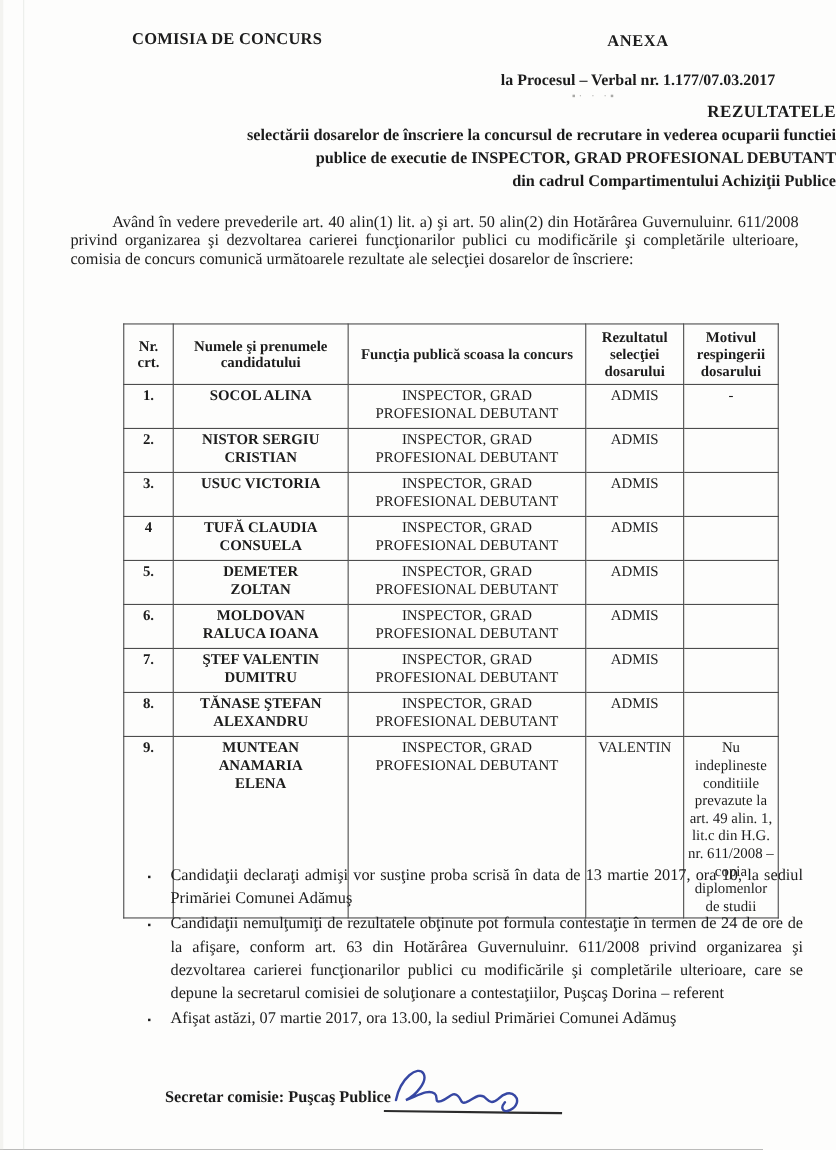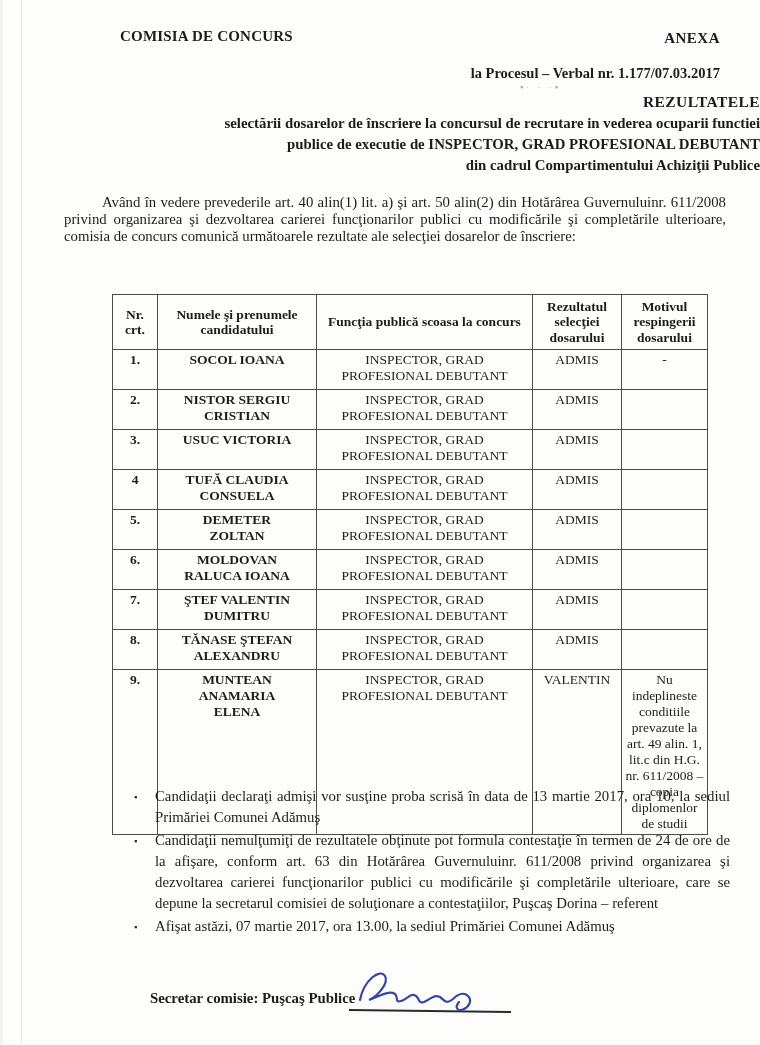--- a/index.html
+++ b/index.html
@@ -6,21 +6,21 @@
   .page{
     position:relative;width:760px;height:1045px;margin:0 auto;
     background:#fdfdfc;color:#1c1c1c;overflow:hidden;
     font-family:"Liberation Serif","DejaVu Serif",serif;
     padding-left:44px;
   }
   .fold-line{position:absolute;left:21px;top:0;width:1px;height:1045px;background:#eceeea;}
   .edge-shade{position:absolute;left:0;top:0;width:3px;height:1045px;background:#f3f3f0;}
 
   .hdr-left{position:absolute;left:120px;top:28px;font-size:15px;font-weight:bold;letter-spacing:.2px;}
-  .hdr-right{position:absolute;left:440px;top:30px;width:280px;text-align:right;font-weight:bold;}
+  .hdr-right{position:absolute;left:440px;top:30px;width:280px;text-align:center;font-weight:bold;}
   .hdr-right .anexa{font-size:15px;letter-spacing:.5px;}
   .hdr-right .verbal{font-size:14.5px;margin-top:18px;white-space:nowrap;}
   .smudge{position:absolute;left:520px;top:82px;font-size:9px;color:#a9a9a6;letter-spacing:3px;filter:blur(.4px);}
 
   .title-block{position:absolute;left:70px;top:93px;width:690px;text-align:right;font-weight:bold;}
   .title-main{font-size:15.5px;letter-spacing:.4px;margin-bottom:2px;}
   .title-line{font-size:14.8px;line-height:21px;}
 
   .intro{position:absolute;left:64px;top:194px;width:662px;font-size:14.8px;line-height:17px;
     text-align:justify;text-indent:38px;}
@@ -81,21 +81,21 @@
     <tbody>
         <tr>
       <th>Nr. crt.</th>
       <th>Numele şi prenumele candidatului</th>
       <th>Funcţia publică scoasa la concurs</th>
       <th>Rezultatul selecţiei dosarului</th>
       <th>Motivul respingerii dosarului</th>
     </tr>
     <tr>
       <td class="nr">1.</td>
-      <td class="name"><span>SOCOL IOANA</span></td>
+      <td class="name"><span>SOCOL ALINA</span></td>
       <td class="func"><span>INSPECTOR, GRAD PROFESIONAL DEBUTANT</span></td>
       <td class="result">ADMIS</td>
       <td class="reason">-</td>
     </tr>
     <tr>
       <td class="nr">2.</td>
       <td class="name"><span>NISTOR SERGIU CRISTIAN</span></td>
       <td class="func"><span>INSPECTOR, GRAD PROFESIONAL DEBUTANT</span></td>
       <td class="result">ADMIS</td>
       <td class="reason"></td>

